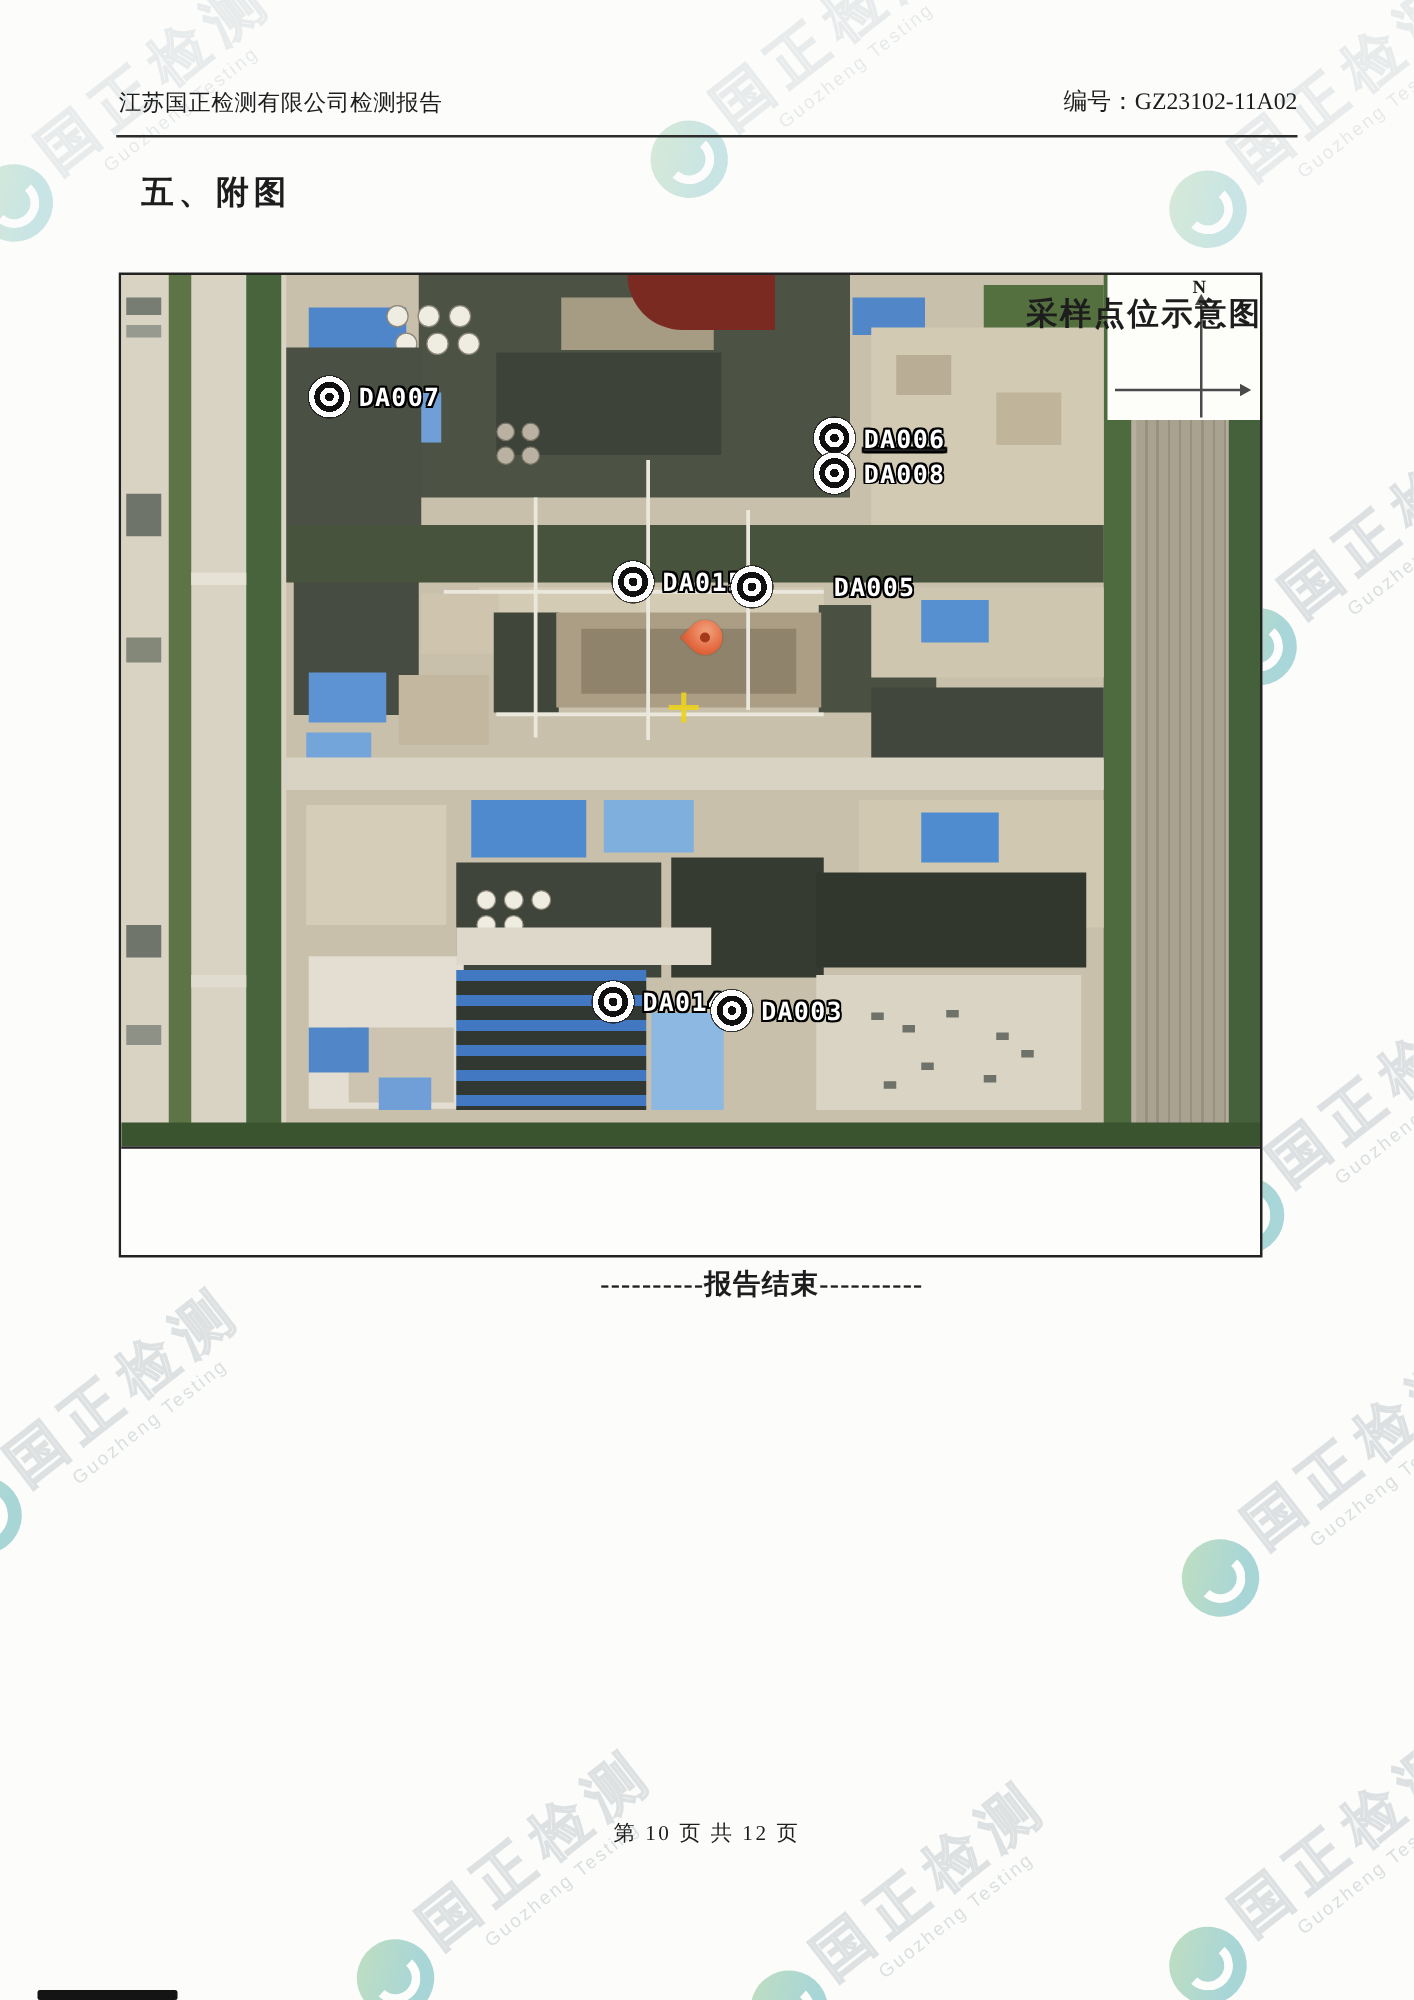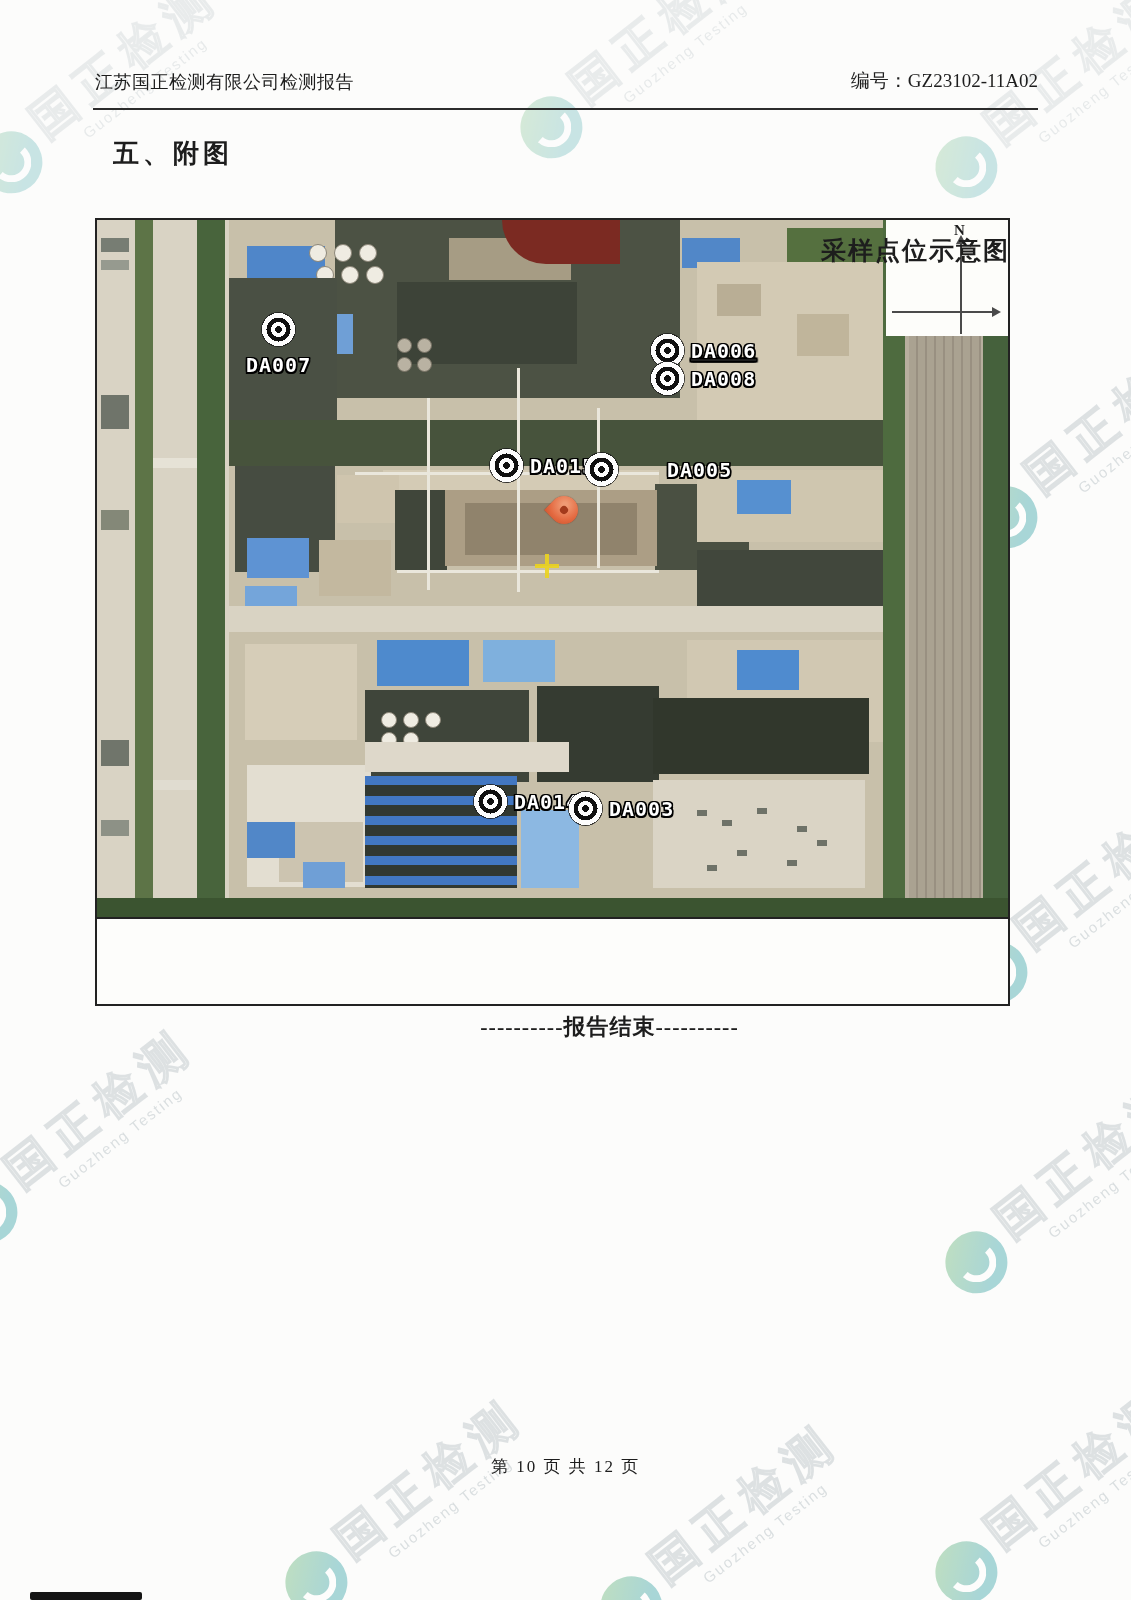--- a/index.html
+++ b/index.html
@@ -269,21 +269,21 @@
     <i class="sb" style="left:0;top:678px;width:911px;height:19px;background:#3b5430"></i>
 
     <div class="compass">
       <span class="cmp-n">N</span>
       <i class="cmp-au"></i>
       <i class="cmp-v"></i>
       <i class="cmp-h"></i>
       <i class="cmp-ar"></i>
     </div>
 
-    <div class="marker" style="left:149px;top:92px;flex-direction:column;">
+    <div class="marker" style="left:149px;top:80px;">
       <span class="bullseye"></span>
       <span class="m-label">DA007</span>
     </div>
     <div class="marker" style="left:553px;top:113px;text-decoration:underline;">
       <span class="bullseye"></span>
       <span class="m-label">DA006</span>
     </div>
     <div class="marker" style="left:553px;top:141px;">
       <span class="bullseye"></span>
       <span class="m-label">DA008</span>

